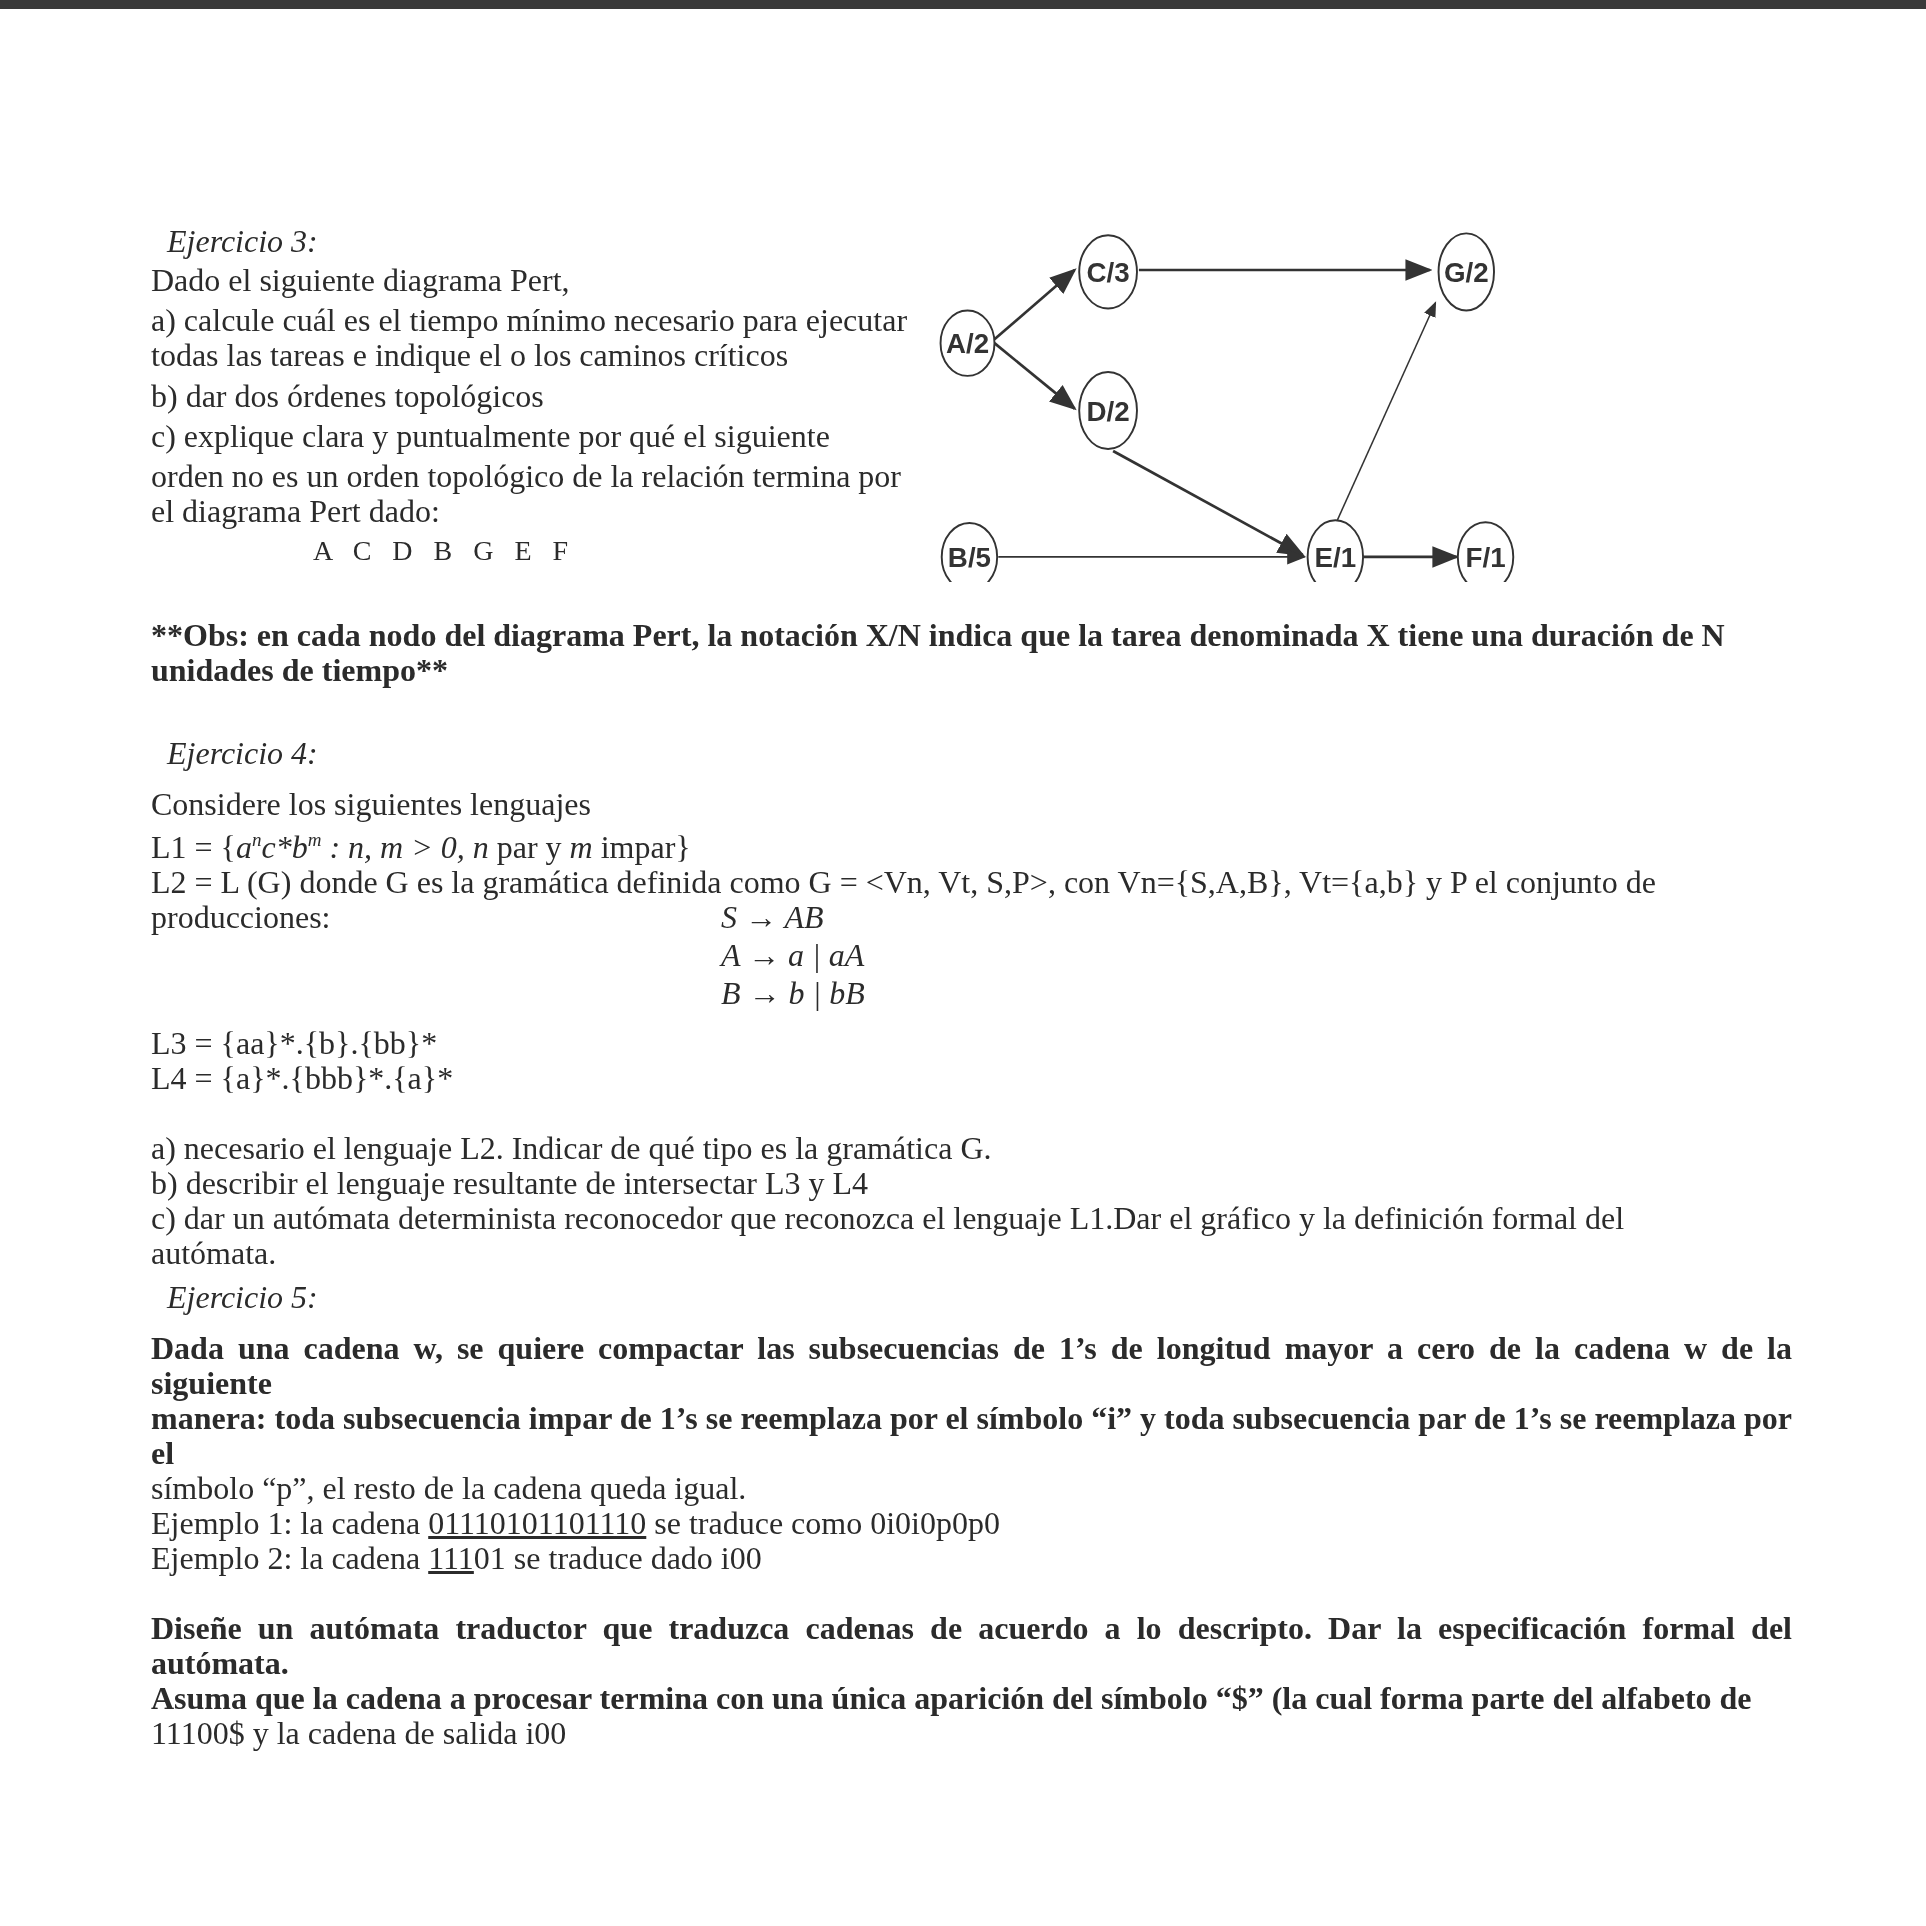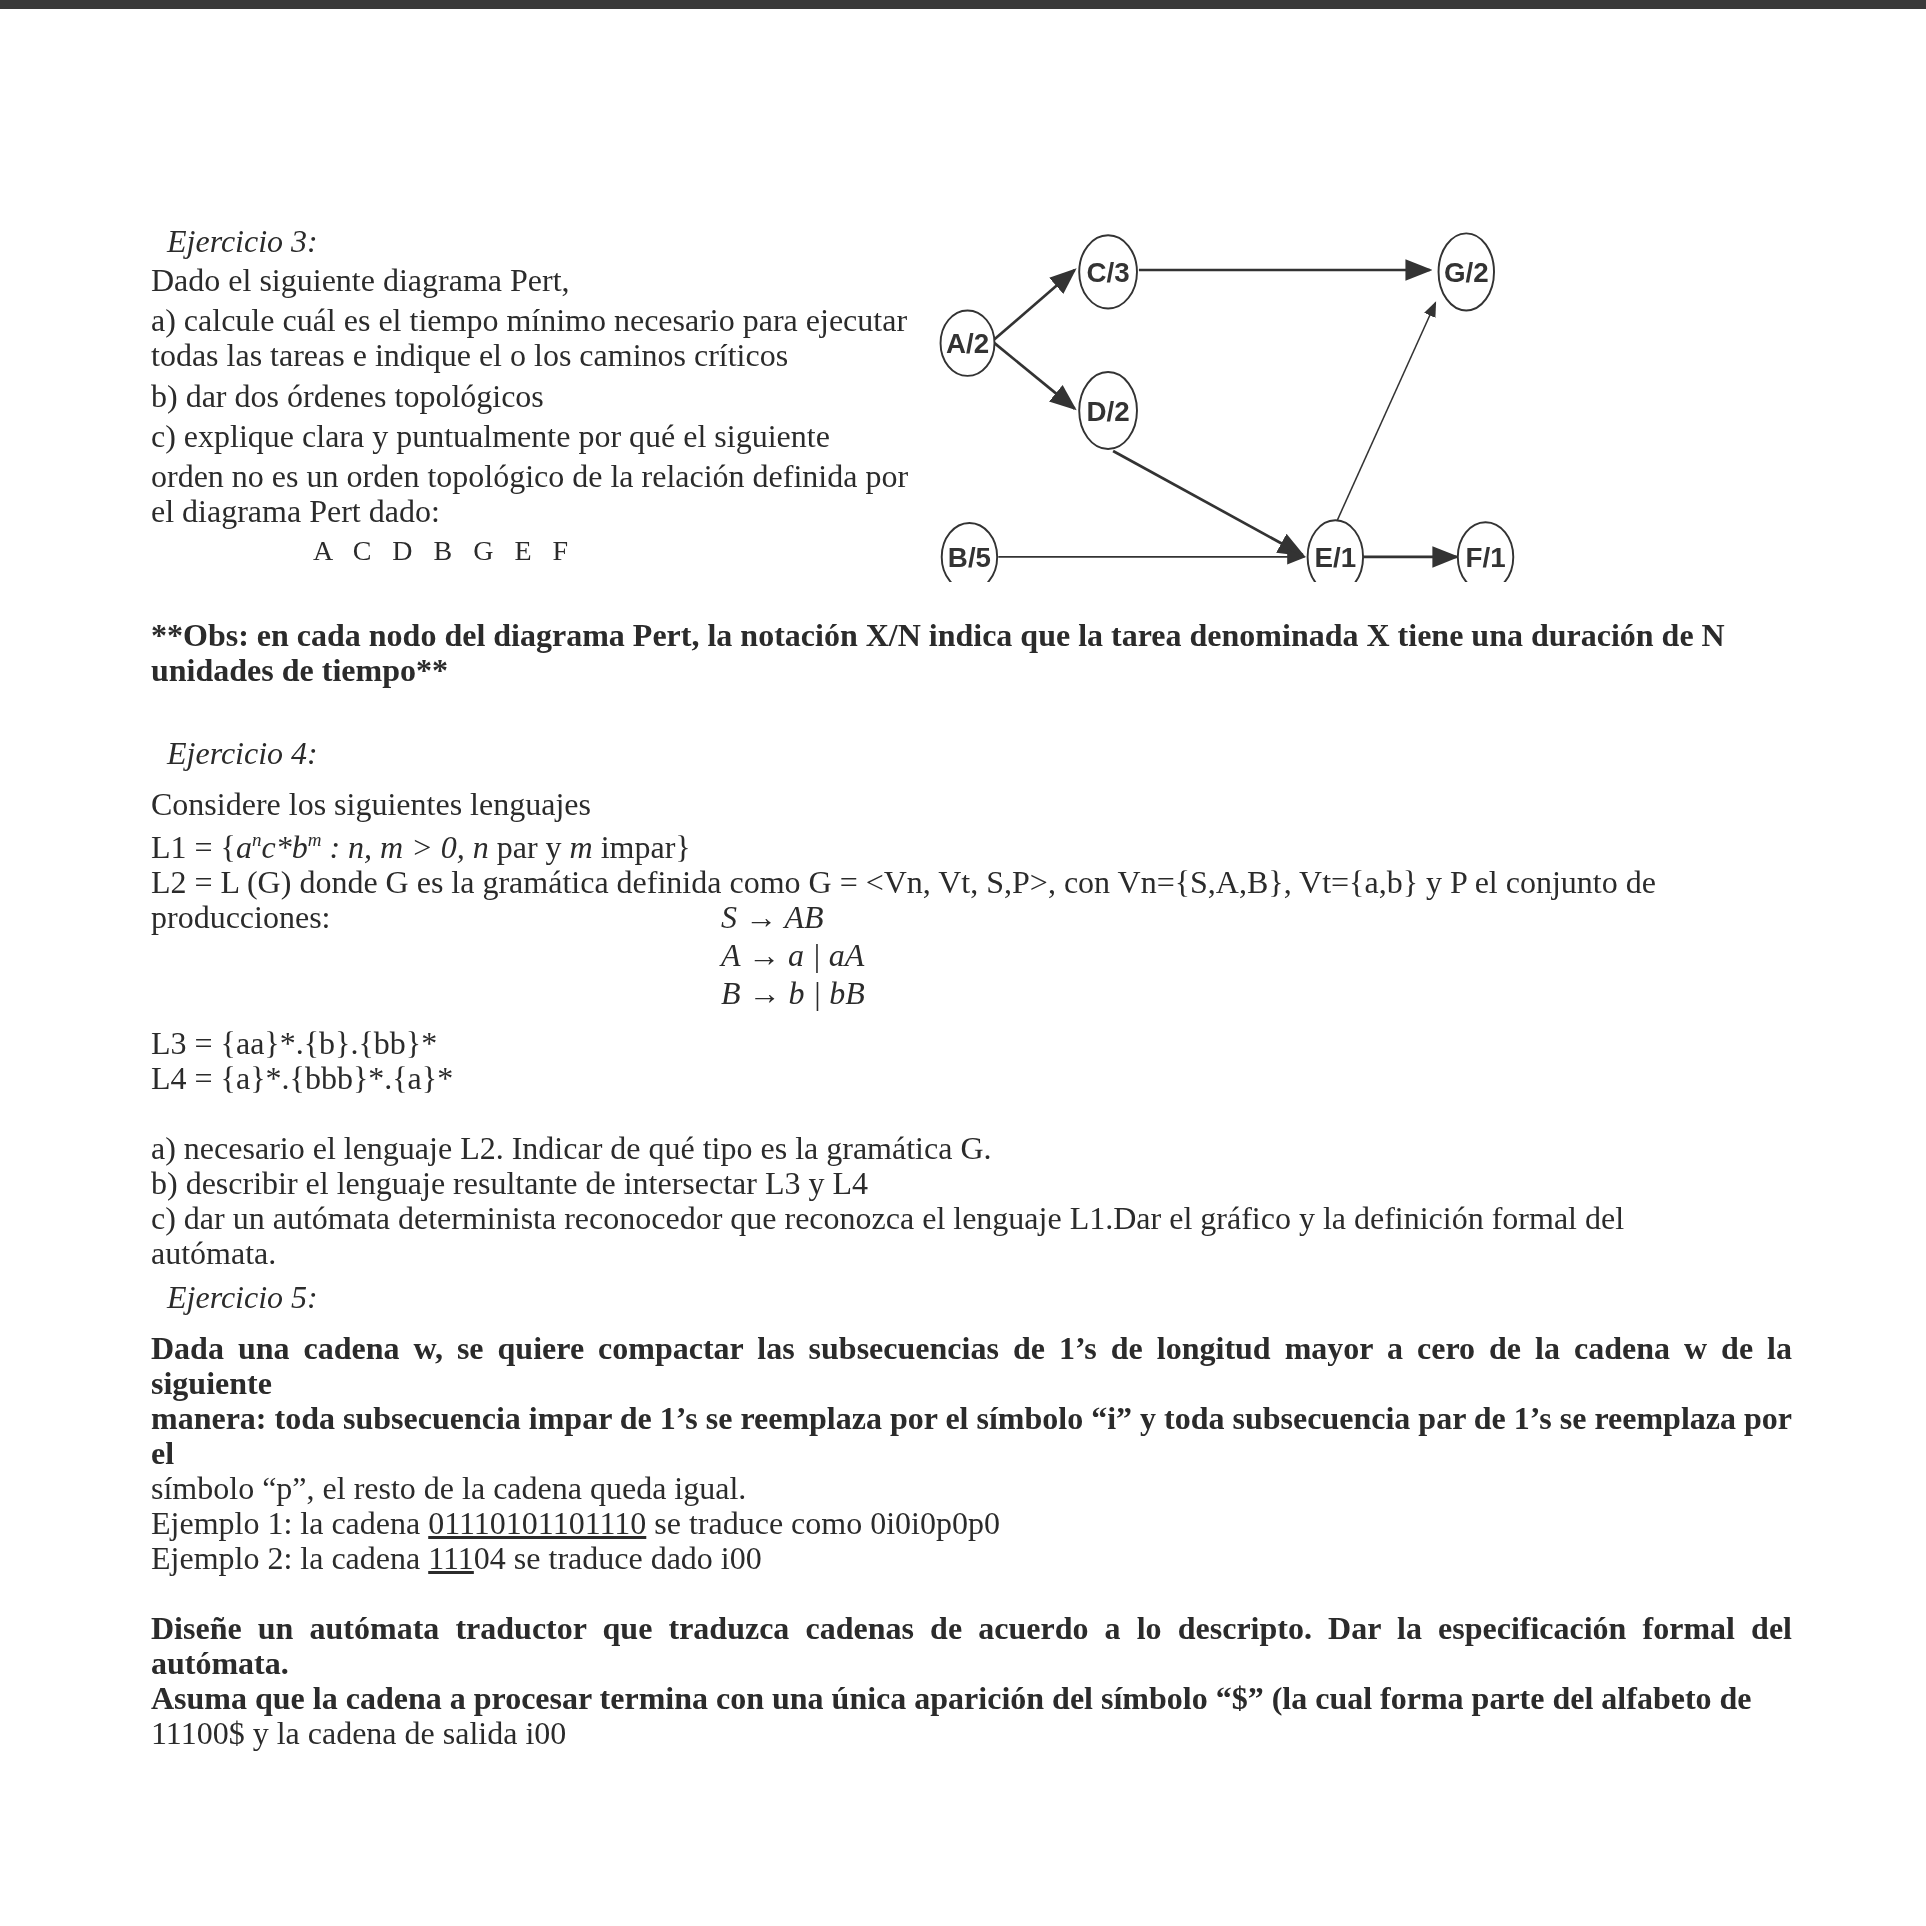--- a/index.html
+++ b/index.html
@@ -32,21 +32,21 @@
 
 <div class="page">
 
   <div class="ex3-text">
     <p class="h" style="margin-bottom:3.9px">Ejercicio 3:</p>
     <p class="p">Dado el siguiente diagrama Pert,</p>
     <p class="p" style="margin-bottom:0">a) calcule cuál es el tiempo mínimo necesario para ejecutar</p>
     <p class="p">todas las tareas e indique  el o los caminos críticos</p>
     <p class="p">b) dar dos órdenes topológicos</p>
     <p class="p">c) explique clara y puntualmente por qué el siguiente</p>
-    <p class="p" style="margin-bottom:0">orden no es un orden topológico de la relación definida por</p>
+    <p class="p" style="margin-bottom:0">orden no es un orden topológico de la relación termina por</p>
     <p class="p">el diagrama Pert dado:</p>
   </div>
   <div class="order">A C D B G E F</div>
 
   <svg class="pert" viewBox="0 0 2020 950" xmlns="http://www.w3.org/2000/svg">
     <defs>
       <marker id="arr" markerWidth="10" markerHeight="10" refX="9" refY="5" orient="auto" markerUnits="strokeWidth">
         <path d="M0,1 L10,5 L0,9 z" fill="#333"></path>
       </marker>
     </defs>
@@ -119,21 +119,21 @@
     <p class="p">c) dar un autómata determinista reconocedor que reconozca el lenguaje L1.Dar el gráfico y la definición formal del</p>
     <p class="p">autómata.</p>
   </div>
 
   <div class="ex5">
     <p class="h">Ejercicio 5:</p>
     <p class="p justify">Dada una cadena w, se quiere compactar las subsecuencias de 1’s de longitud mayor a cero de la cadena w de la siguiente</p>
     <p class="p justify">manera: toda subsecuencia impar de 1’s se reemplaza por el símbolo “i” y toda subsecuencia par de 1’s se reemplaza por el</p>
     <p class="p">símbolo “p”, el resto de la cadena queda igual.</p>
     <p class="p"><span>Ejemplo 1: la cadena </span><span class="u">01110101101110</span><span> se traduce como 0i0i0p0p0</span></p>
-    <p class="p"><span>Ejemplo 2: la cadena </span><span class="u">111</span><span>04</span><span> se traduce dado i00</span></p>
+    <p class="p"><span>Ejemplo 2: la cadena </span><span class="u">111</span><span>01</span><span> se traduce dado i00</span></p>
     <div class="gap"></div>
     <p class="p justify">Diseñe un autómata traductor que traduzca cadenas de acuerdo a lo descripto. Dar la especificación formal del autómata.</p>
     <p class="p justify">Asuma que la cadena a procesar termina con una única aparición del símbolo “$” (la cual forma parte del alfabeto de</p>
     <p class="p">11100$ y la cadena de salida i00</p>
   </div>
 
 </div>
 
 
 </body></html>

